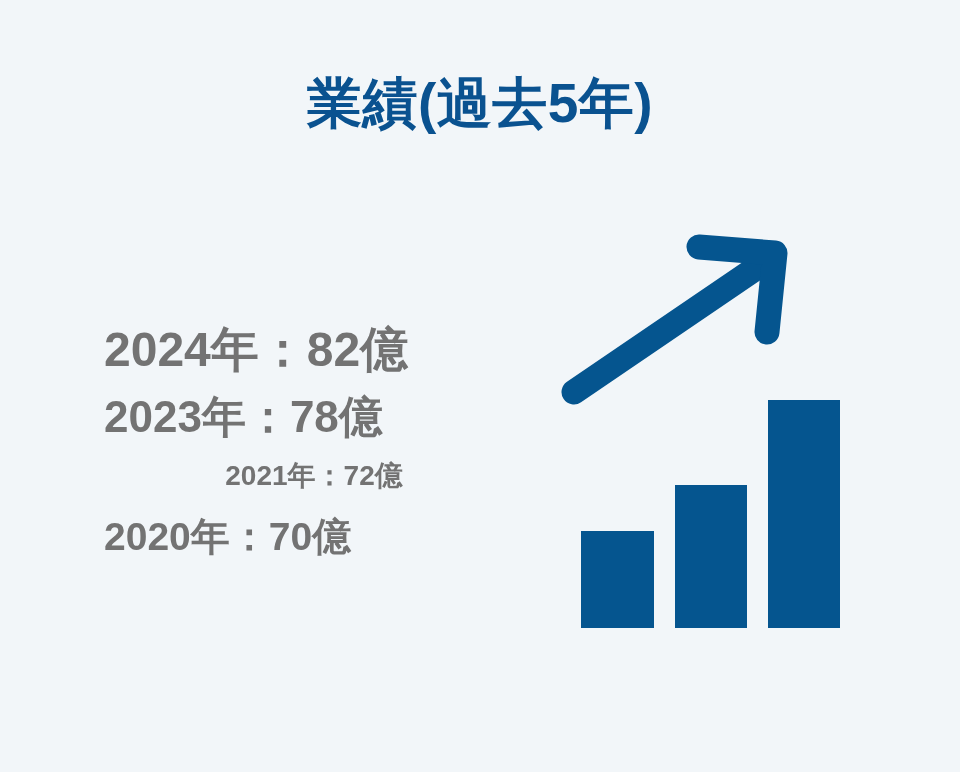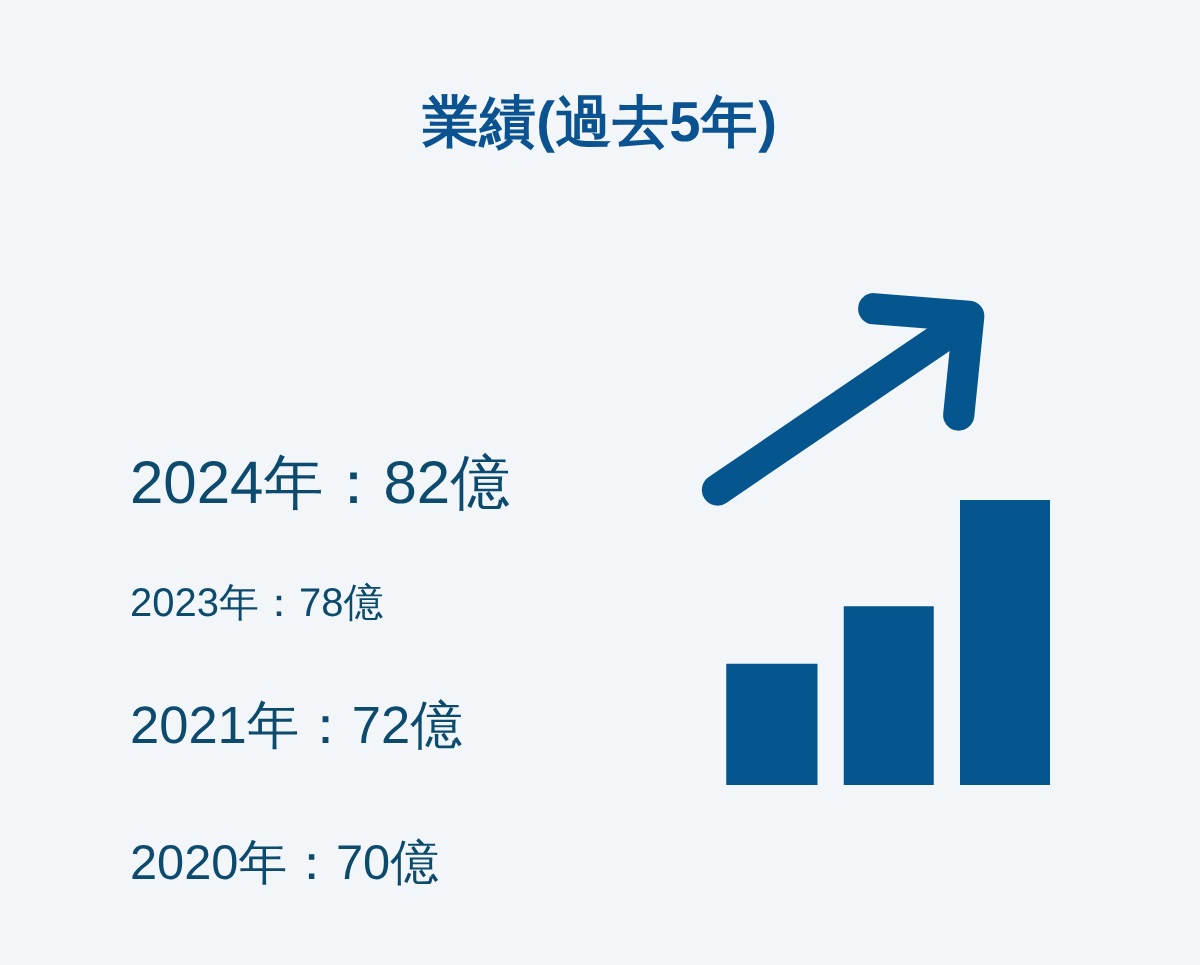--- a/index.html
+++ b/index.html
@@ -22,51 +22,50 @@
     background: #f2f6f9;
   }
 
   
   #title {
     position: absolute;
     left: 0;
     top: 72px;
     width: 960px;
     text-align: center;
-    font-size: 45px;
+    font-size: 55px;
     font-weight: 700;
     color: #0a5290;
     letter-spacing: 0.5px;
     line-height: 1.15;
     white-space: nowrap;
   }
 
   
   #figures {
     position: absolute;
     left: 104px;
     top: 316px;
     width: 420px;
   }
   .fig-row {
-    color: #0c4a6e;
-    font-weight: 400;
+    color: #737373;
+    font-weight: 700;
     white-space: nowrap;
     display: block;
-    margin-top: 37px;
   }
   .fig-row .yr,
   .fig-row .sep,
   .fig-row .amt {
     display: inline;
   }
   .r0 { font-size: 48px; line-height: 1.41; }
-  .r1 { font-size: 32px; line-height: 1.52; }
+  .r1 { font-size: 44px; line-height: 1.52; }
   .r2 { font-size: 41px; line-height: 1.63; }
-  .r3 { font-size: 42px; line-height: 1.76; }
+  .r3 { font-size: 28px; line-height: 1.76; text-align: center; }
   .r4 { font-size: 39px; line-height: 1.92; }
 
   
   #graphic {
     position: absolute;
     left: 540px;
     top: 215px;
     width: 330px;
     height: 430px;
   }

